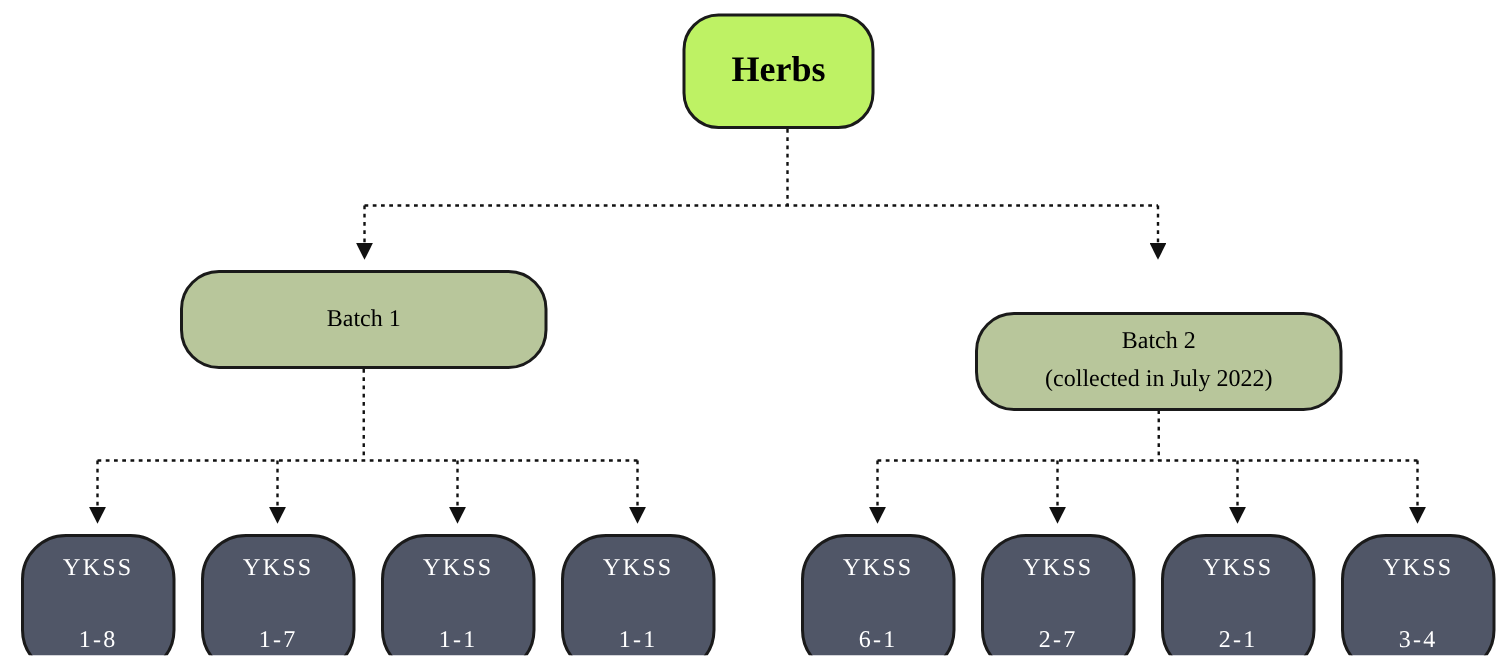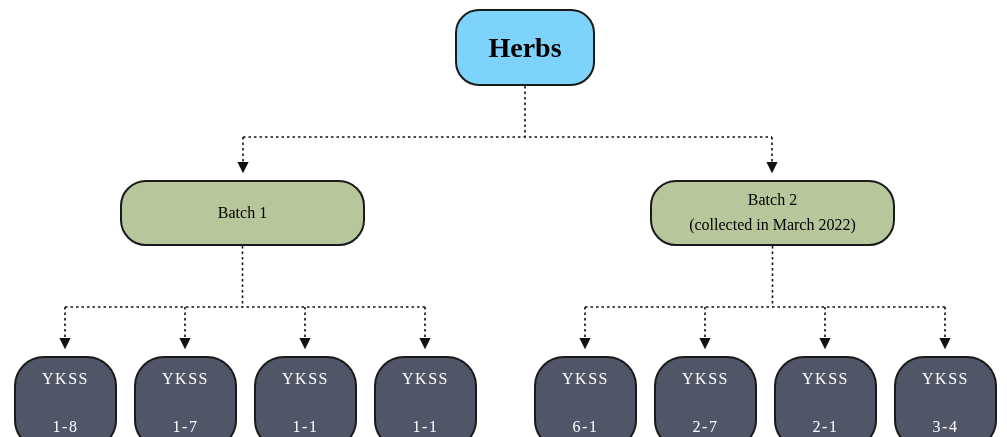--- a/index.html
+++ b/index.html
@@ -21,38 +21,38 @@
     position: absolute;
     box-sizing: border-box;
     border: 2px solid #1a1a1a;
     display: flex;
     flex-direction: column;
     align-items: center;
     justify-content: center;
     text-align: center;
   }
   .node-root {
-    left: 455px; top: 9px; width: 140px; height: 77px;
-    background: #7dd3fc;
+    left: 455px; top: 9px; width: 128px; height: 77px;
+    background: #bef264;
     border-radius: 24px;
-    font-size: 28px;
+    font-size: 24px;
     font-weight: bold;
     color: #000000;
   }
   .node-batch {
     width: 245px; height: 66px; top: 180px;
     background: #b8c69b;
     border-radius: 26px;
     font-size: 16px;
     font-weight: normal;
     color: #000000;
     line-height: 1.55;
   }
   .node-batch.b1 { left: 120px; }
-  .node-batch.b2 { left: 650px; }
+  .node-batch.b2 { left: 650px; margin-top: 28px; }
   .node-leaf {
     width: 103px; height: 94px; top: 356px;
     background: #505667;
     border-radius: 30px;
     font-size: 16px;
     color: #ffffff;
     line-height: 1.55;
     letter-spacing: 1.5px;
     gap: 23px;
   }
@@ -99,21 +99,21 @@
 
   <div class="node node-root">
     <span>Herbs</span>
   </div>
 
   <div class="node node-batch b1">
     <span>Batch 1</span>
   </div>
   <div class="node node-batch b2">
     <span>Batch 2</span>
-    <span>(collected in March 2022)</span>
+    <span>(collected in July 2022)</span>
   </div>
 
   <div class="node node-leaf leaf-0">
     <span>YKSS</span>
     <span>1-8</span>
   </div>
   <div class="node node-leaf leaf-1">
     <span>YKSS</span>
     <span>1-7</span>
   </div>

